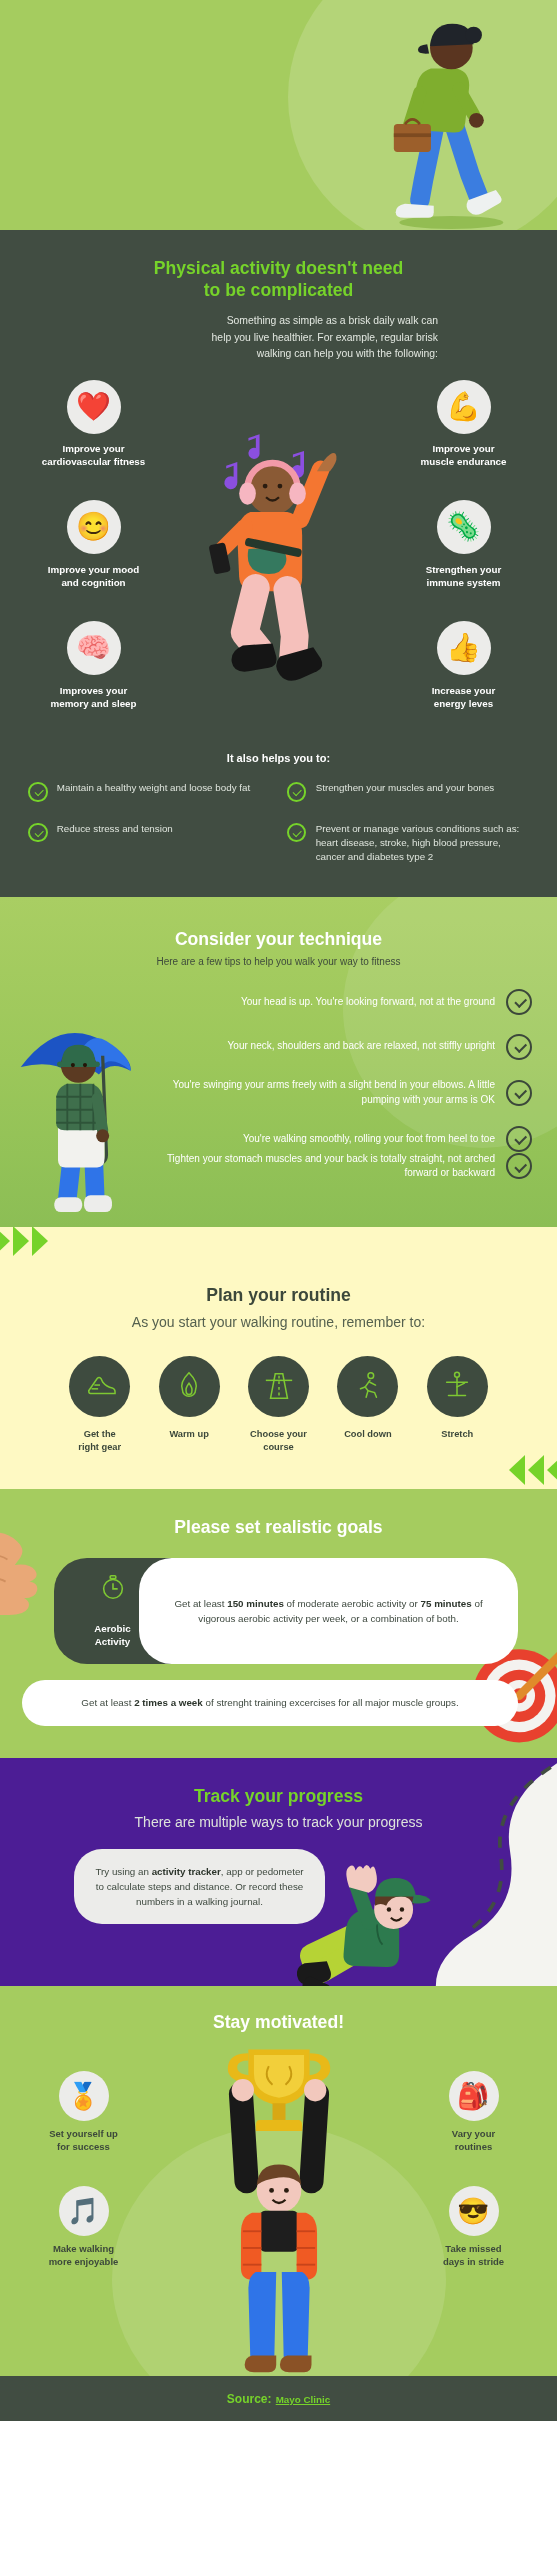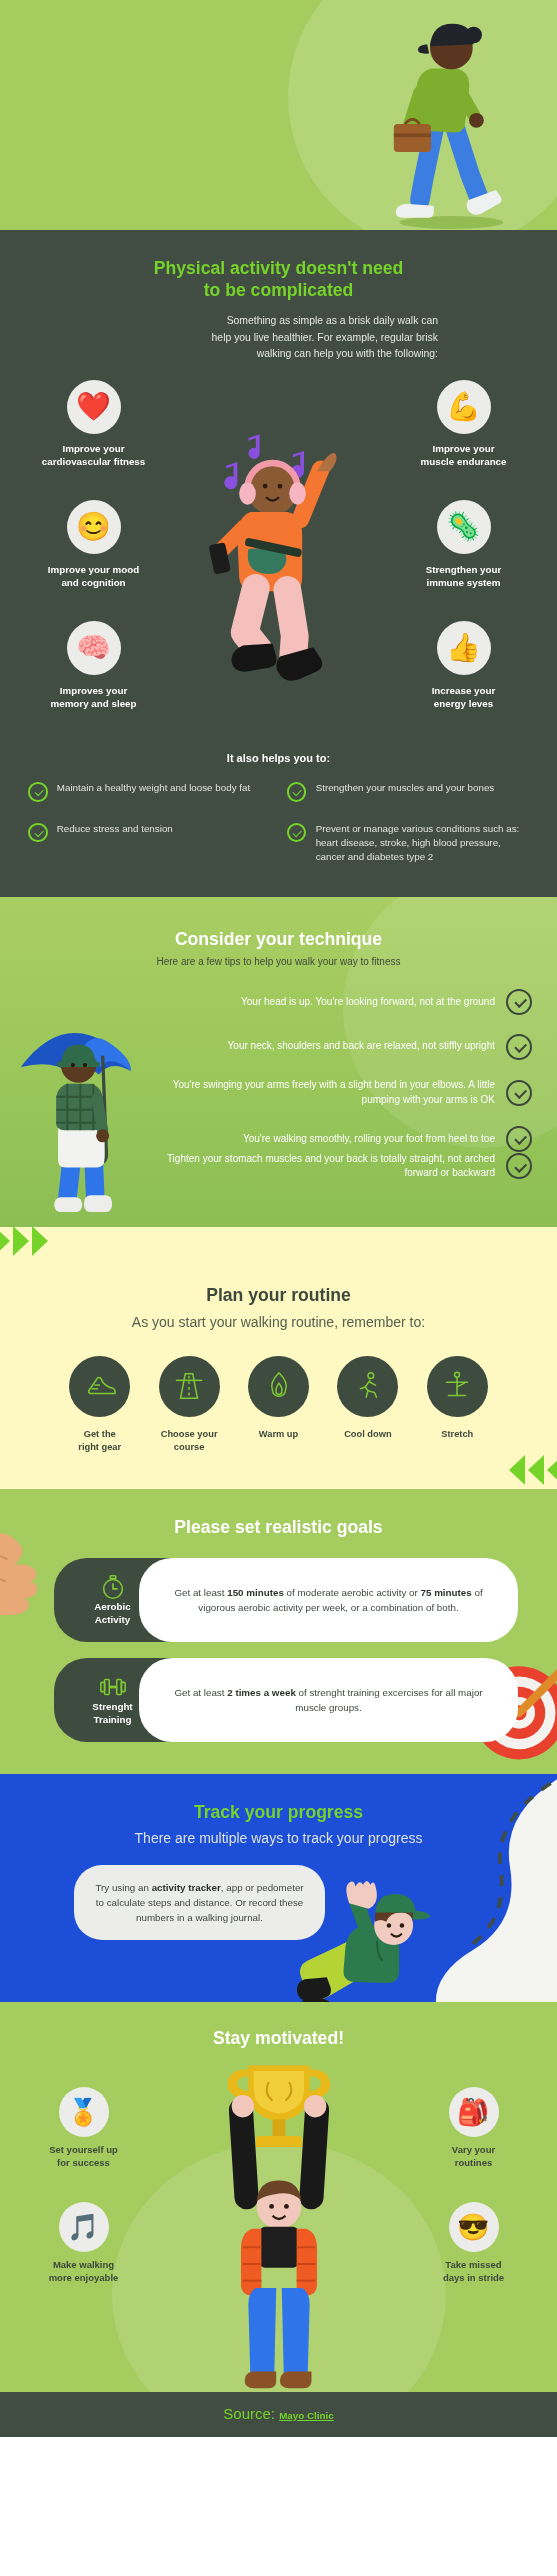--- a/index.html
+++ b/index.html
@@ -136,35 +136,35 @@
   
   .goals { background:#a5cc5f; position:relative; padding:28px 0 32px; overflow:hidden; }
   .goals h2 { color:#ffffff; font-size:17.6px; font-weight:bold; text-align:center; }
   .goalcard {
     display:flex; align-items:stretch; margin:20.4px 39px 0 54px;
     position:relative; z-index:3;
   }
   .gc-left {
     background:#3e4b3f; border-radius:33px 0 0 33px; width:117px;
     padding:15px 3px; display:flex; flex-direction:column;
-    align-items:center; justify-content:center; gap:0;
+    align-items:center; justify-content:center; gap:22px;
   }
   .gc-left .glabel { color:#ffffff; font-size:9.8px; font-weight:bold; text-align:center; line-height:1.3; }
   .gc-right {
     flex:1; background:#ffffff; border-radius:33px;
     margin-left:-32px; padding:15px 20.4px;
     display:flex; align-items:center; justify-content:center;
   }
   .gc-right p { color:#3f4a40; font-size:9.8px; line-height:1.55; text-align:center; }
   .gc-right b { font-weight:bold; color:#2c352c; }
   .thumb-3d { position:absolute; left:-15px; top:26px; width:80px; height:111px; z-index:2; }
   .target-3d { position:absolute; right:-20.4px; bottom:9.3px; width:110px; height:110px; z-index:2; }
 
   
-  .track { background:#1d4ed8; position:relative; padding:28px 0 24px; overflow:hidden; height:228px; }
+  .track { background:#4c1d95; position:relative; padding:28px 0 24px; overflow:hidden; height:228px; }
   .track h2 { color:#76d32a; font-size:17.6px; font-weight:bold; text-align:center; position:relative; z-index:3; }
   .track .sub { color:#dde3db; font-size:14px; text-align:center; margin-top:7.4px; position:relative; z-index:3; }
   .bubble {
     background:#ececea; border-radius:28px; width:251px;
     margin:18.6px 0 0 74px; padding:15px 18.6px; position:relative; z-index:3;
   }
   .bubble p { color:#3f4a40; font-size:9.8px; line-height:1.55; text-align:center; }
   .bubble b { font-weight:bold; color:#2c352c; }
   .road { position:absolute; right:-9.3px; top:0; width:214px; height:228px; z-index:1; }
   .sitter { position:absolute; right:102px; bottom:-5.6px; width:158px; height:139px; z-index:4; }
@@ -183,21 +183,21 @@
   .mcircle {
     width:50px; height:50px; border-radius:50%; background:#ececea;
     margin:0 auto 7.4px; display:flex; align-items:center; justify-content:center;
     font-size:26px; line-height:1;
   }
   .mlabel { color:#3c483b; font-size:9.5px; font-weight:bold; line-height:1.35; }
   .champ { position:absolute; left:50%; transform:translateX(-50%); top:56px; width:158px; height:334px; z-index:3; }
 
   
   .footer { background:#414d42; padding:13px 0 15px; text-align:center; }
-  .footer span { color:#76d32a; font-size:15px; font-weight:normal;margin-top:16px; }
+  .footer span { color:#76d32a; font-size:12px; font-weight:bold;margin-top:16px; }
   .footer a { color:#76d32a; font-size:9.8px; font-weight:bold; text-decoration:underline; }
 </style>
 </head>
 <body>
 
 <div class="page">
 
   <section class="hero">
     <div class="blob"></div>
 
@@ -439,41 +439,41 @@
         </div>
         <div class="rlabel">
           <span>Get the</span><br>
           <span>right gear</span>
         </div>
       </div>
 
       <div class="ritem">
         <div class="rcircle">
           <svg width="32" height="32" viewBox="0 0 34 34" fill="none" stroke="#7ec832" stroke-width="1.6">
+            <path d="M17 3 q10 10 7 18 a7 7 0 0 1 -14 0 q-3 -8 7 -18z"></path>
+            <path d="M17 14 q4 5 3 9 a3 3 0 0 1 -6 0 q-1 -4 3 -9z"></path>
+          </svg>
+        </div>
+        <div class="rlabel">
+          <span>Warm up</span>
+        </div>
+      </div>
+
+      <div class="ritem">
+        <div class="rcircle">
+          <svg width="32" height="32" viewBox="0 0 34 34" fill="none" stroke="#7ec832" stroke-width="1.6">
             <path d="M13 4 H21 L26 30 H8 Z"></path>
             <line x1="17" y1="6" x2="17" y2="10" stroke-dasharray="3 3"></line>
             <line x1="17" y1="12" x2="17" y2="28" stroke-dasharray="3 3"></line>
             <line x1="3" y1="11" x2="31" y2="11"></line>
           </svg>
         </div>
         <div class="rlabel">
           <span>Choose your</span><br>
           <span>course</span>
-        </div>
-      </div>
-
-      <div class="ritem">
-        <div class="rcircle">
-          <svg width="32" height="32" viewBox="0 0 34 34" fill="none" stroke="#7ec832" stroke-width="1.6">
-            <path d="M17 3 q10 10 7 18 a7 7 0 0 1 -14 0 q-3 -8 7 -18z"></path>
-            <path d="M17 14 q4 5 3 9 a3 3 0 0 1 -6 0 q-1 -4 3 -9z"></path>
-          </svg>
-        </div>
-        <div class="rlabel">
-          <span>Warm up</span>
         </div>
       </div>
 
       <div class="ritem">
         <div class="rcircle">
           <svg width="32" height="32" viewBox="0 0 34 34" fill="none" stroke="#7ec832" stroke-width="1.6" stroke-linecap="round">
             <circle cx="20" cy="6" r="3"></circle>
             <path d="M19 11 L14 18 L17 22 L15 29"></path>
             <path d="M14 18 L9 20"></path>
             <path d="M17 22 L24 24 L26 29"></path>
@@ -535,33 +535,20 @@
         </div>
       </div>
       <div class="gc-right">
         <p>
           <span>Get at least </span><b>150 minutes</b><span> of moderate aerobic activity or </span><b>75 minutes</b><span> of vigorous aerobic activity per week, or a combination of both.</span>
         </p>
       </div>
     </div>
 
     <div class="goalcard" style="margin-top:16.7px">
-      <div class="gc-left">
-        <svg width="30" height="28" viewBox="0 0 32 30" fill="none" stroke="#7ec832" stroke-width="1.7">
-          <rect x="3" y="10" width="4" height="10" rx="1"></rect>
-          <rect x="7" y="7" width="5" height="16" rx="1"></rect>
-          <rect x="20" y="7" width="5" height="16" rx="1"></rect>
-          <rect x="25" y="10" width="4" height="10" rx="1"></rect>
-          <line x1="12" y1="15" x2="20" y2="15" stroke-width="3"></line>
-        </svg>
-        <div class="glabel">
-          <span>Strenght</span><br>
-          <span>Training</span>
-        </div>
-      </div>
       <div class="gc-right">
         <p>
           <span>Get at least </span><b>2 times a week</b><span> of strenght training excercises for all major muscle groups.</span>
         </p>
       </div>
     </div>
   </section>
 
   <section class="track">
     <svg class="road" viewBox="0 0 230 246">

